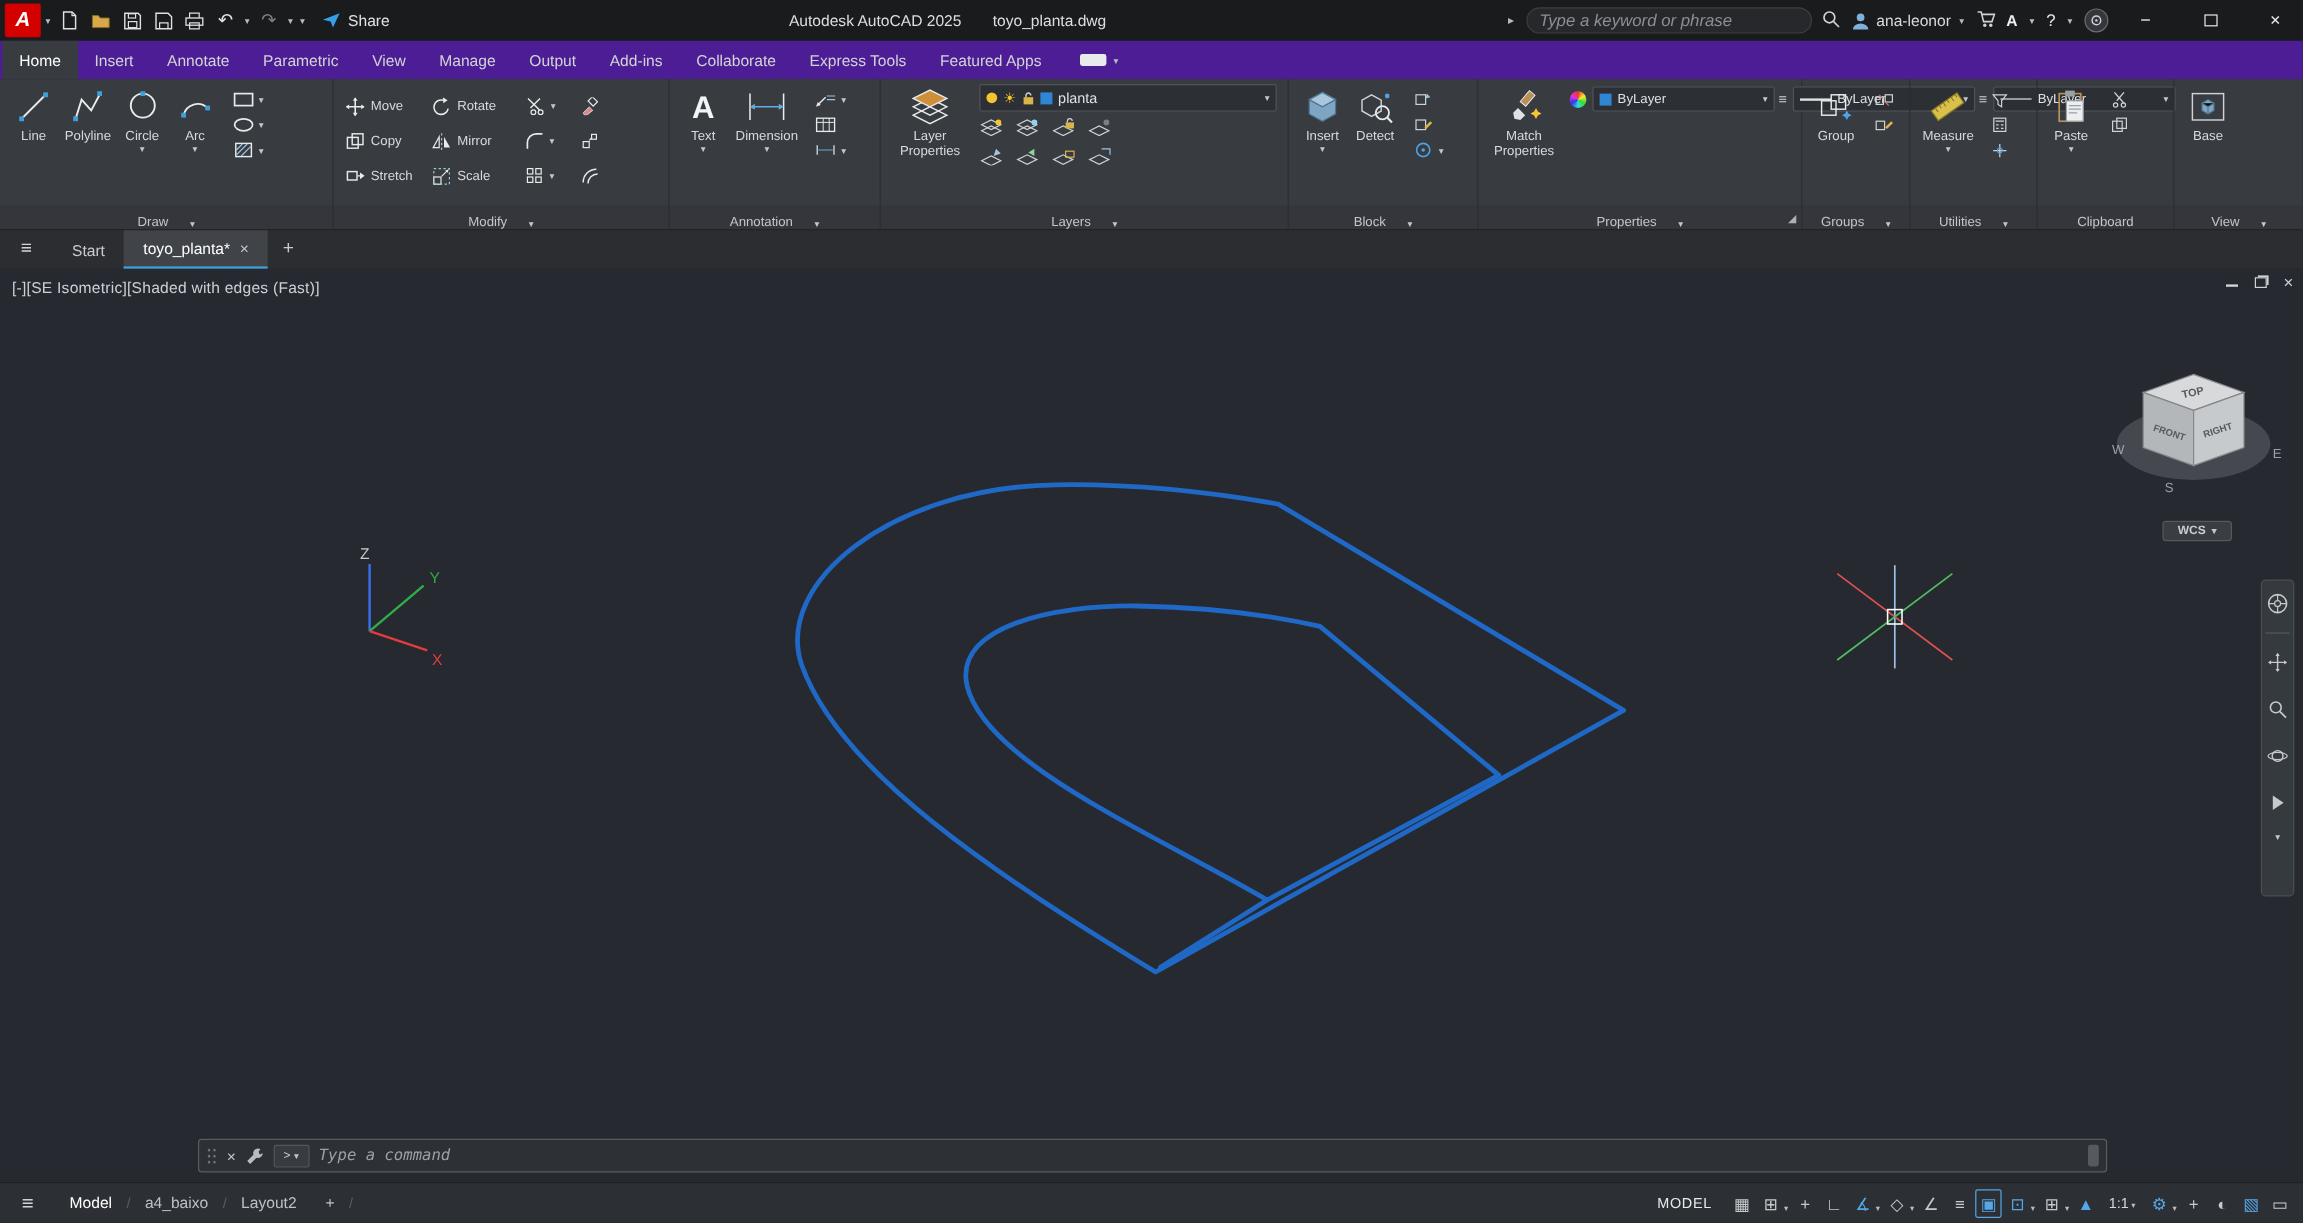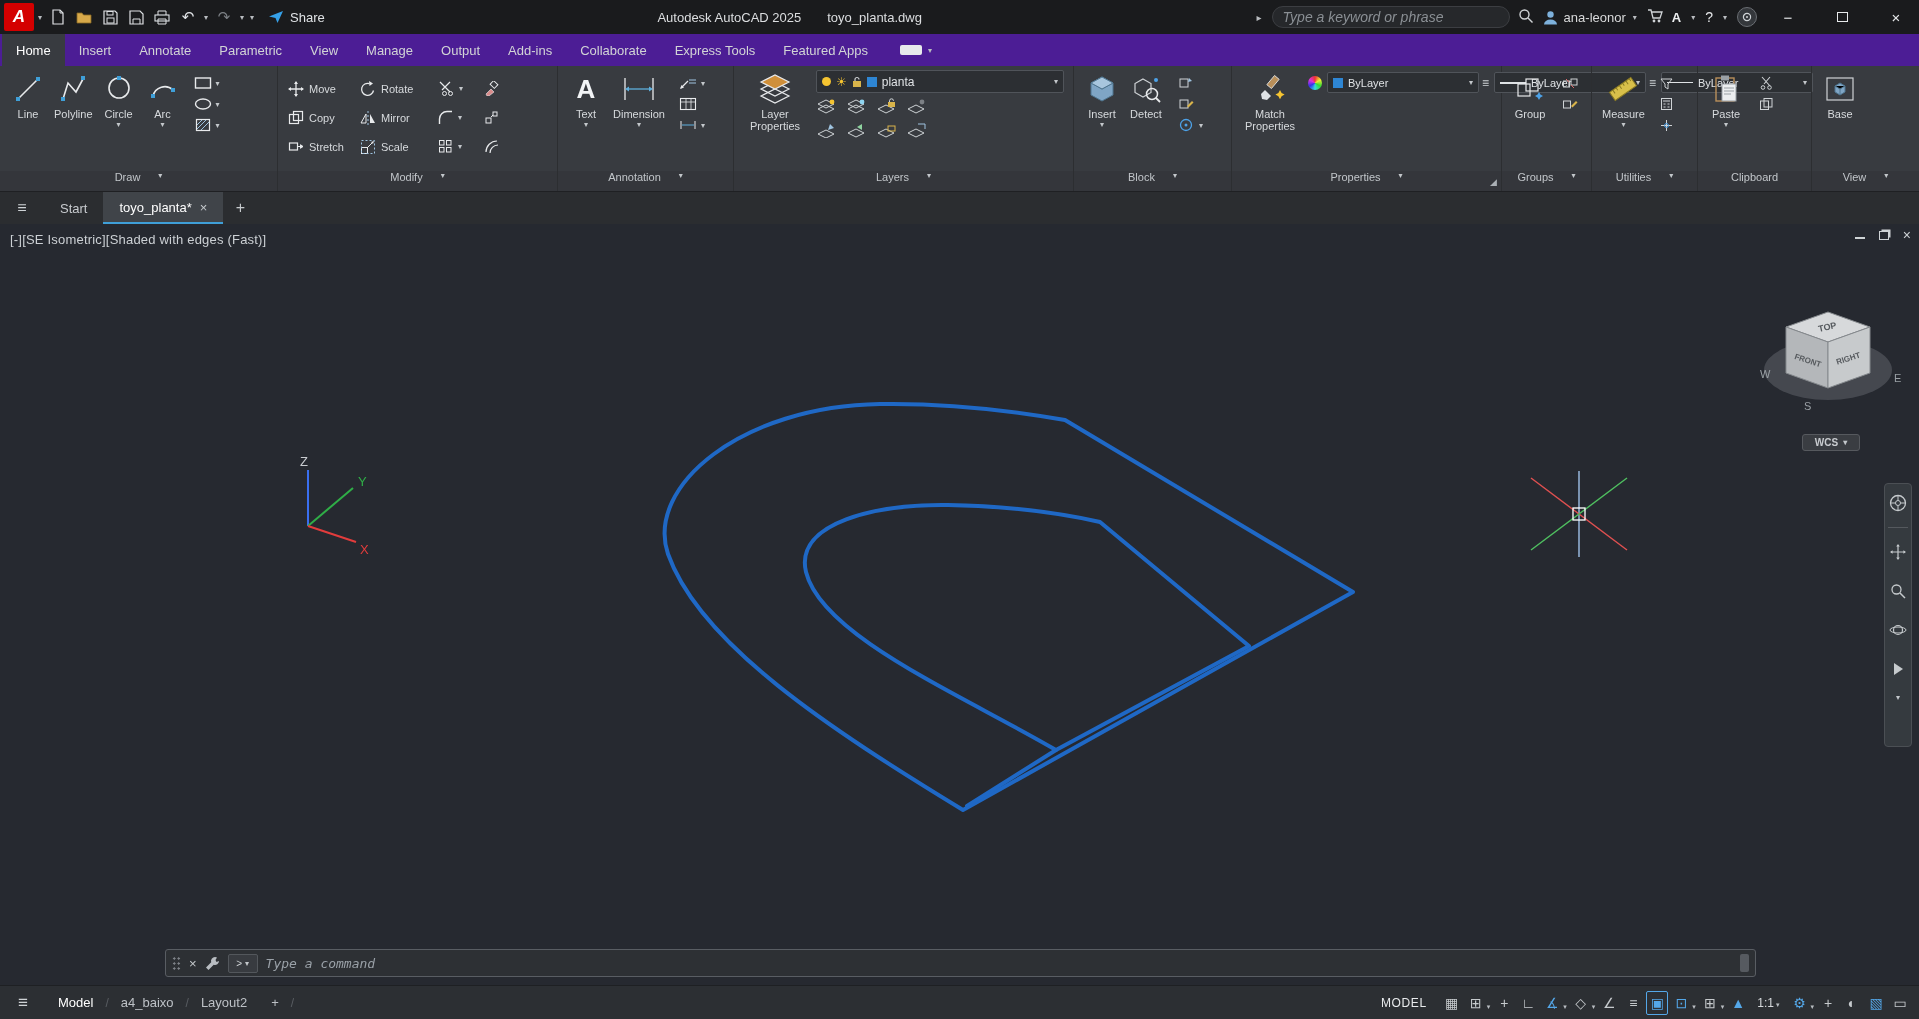--- a/index.html
+++ b/index.html
@@ -38,21 +38,21 @@
   .rtab { display:flex; align-items:center; padding:0 14px; color:#d2d4d6; font-size:13px; }
   .rtab.active { background:#383b40; color:#ffffff; }
   .ribbon-toggle { display:flex; align-items:center; gap:4px; margin-left:18px; }
   .ribbon-toggle .pillico { width:22px; height:10px; background:#e8eaec; border-radius:2px; display:block; }
 
   
   .ribbon { position:absolute; top:66px; left:0; right:0; height:126px; background:#383b40;
     display:flex; border-bottom:1px solid #1f2023; }
   .panel { position:relative; border-right:1px solid #2c2e31; display:flex; flex-direction:column; }
   .panel-body { flex:1; display:flex; align-items:flex-start; padding:4px 6px 0; }
-  .panel-label { height:20px; display:flex; align-items:flex-start; justify-content:center; gap:18px;
+  .panel-label { height:20px; display:flex; align-items:flex-end; justify-content:center; gap:18px;
     color:#c2c6ca; font-size:11px; background:rgba(0,0,0,.07); }
   .launcher { position:absolute; right:4px; bottom:4px; color:#aab0b5; font-size:9px; }
   .bigbtn { display:flex; flex-direction:column; align-items:center; padding:4px 4px 0; color:#d7dadd;
     font-size:11px; line-height:12px; text-align:center; border-radius:3px; min-width:44px; }
   .bicon { margin-bottom:4px; display:block; }
   .caret { font-size:8px; color:#c3c7cb; line-height:9px; }
   .minicol { display:flex; flex-direction:column; gap:3px; margin-left:8px; padding-top:4px; }
   .minirow { display:flex; align-items:center; gap:3px; }
   .smico { width:20px; height:18px; display:flex; align-items:center; justify-content:center; }
   .mod-grid { display:grid; grid-template-columns:72px 78px 46px 36px; grid-auto-rows:29px;

